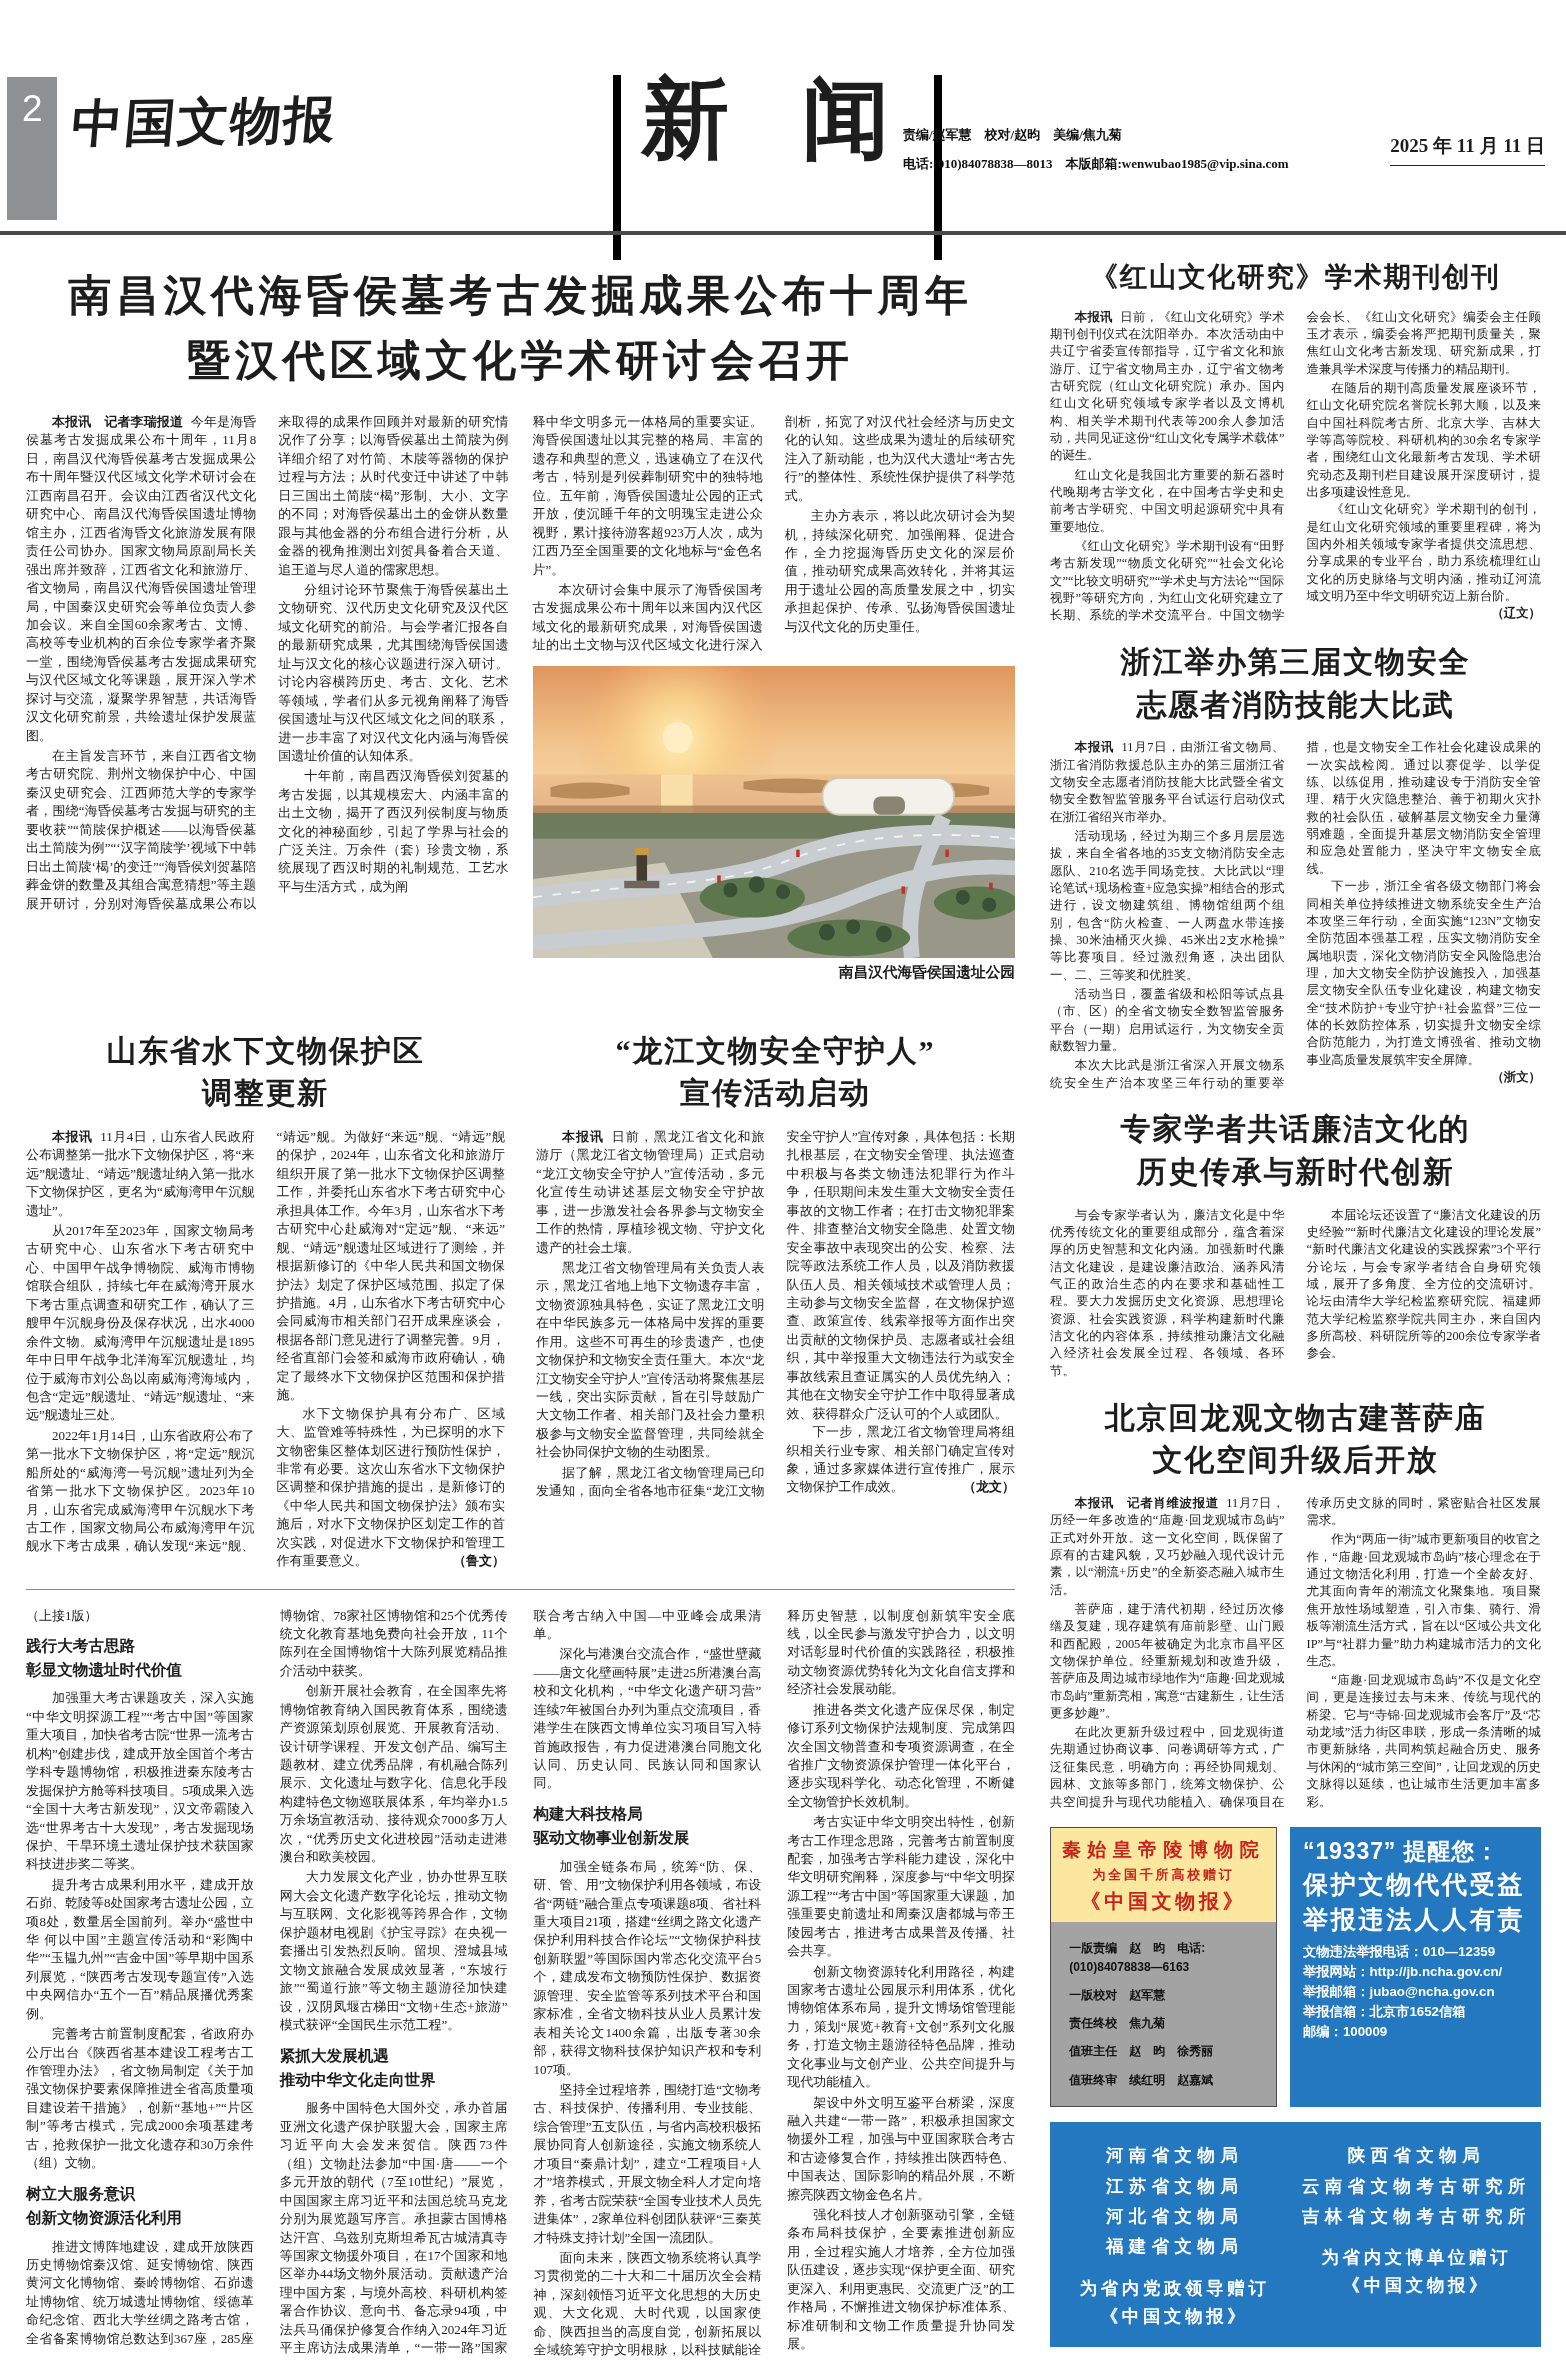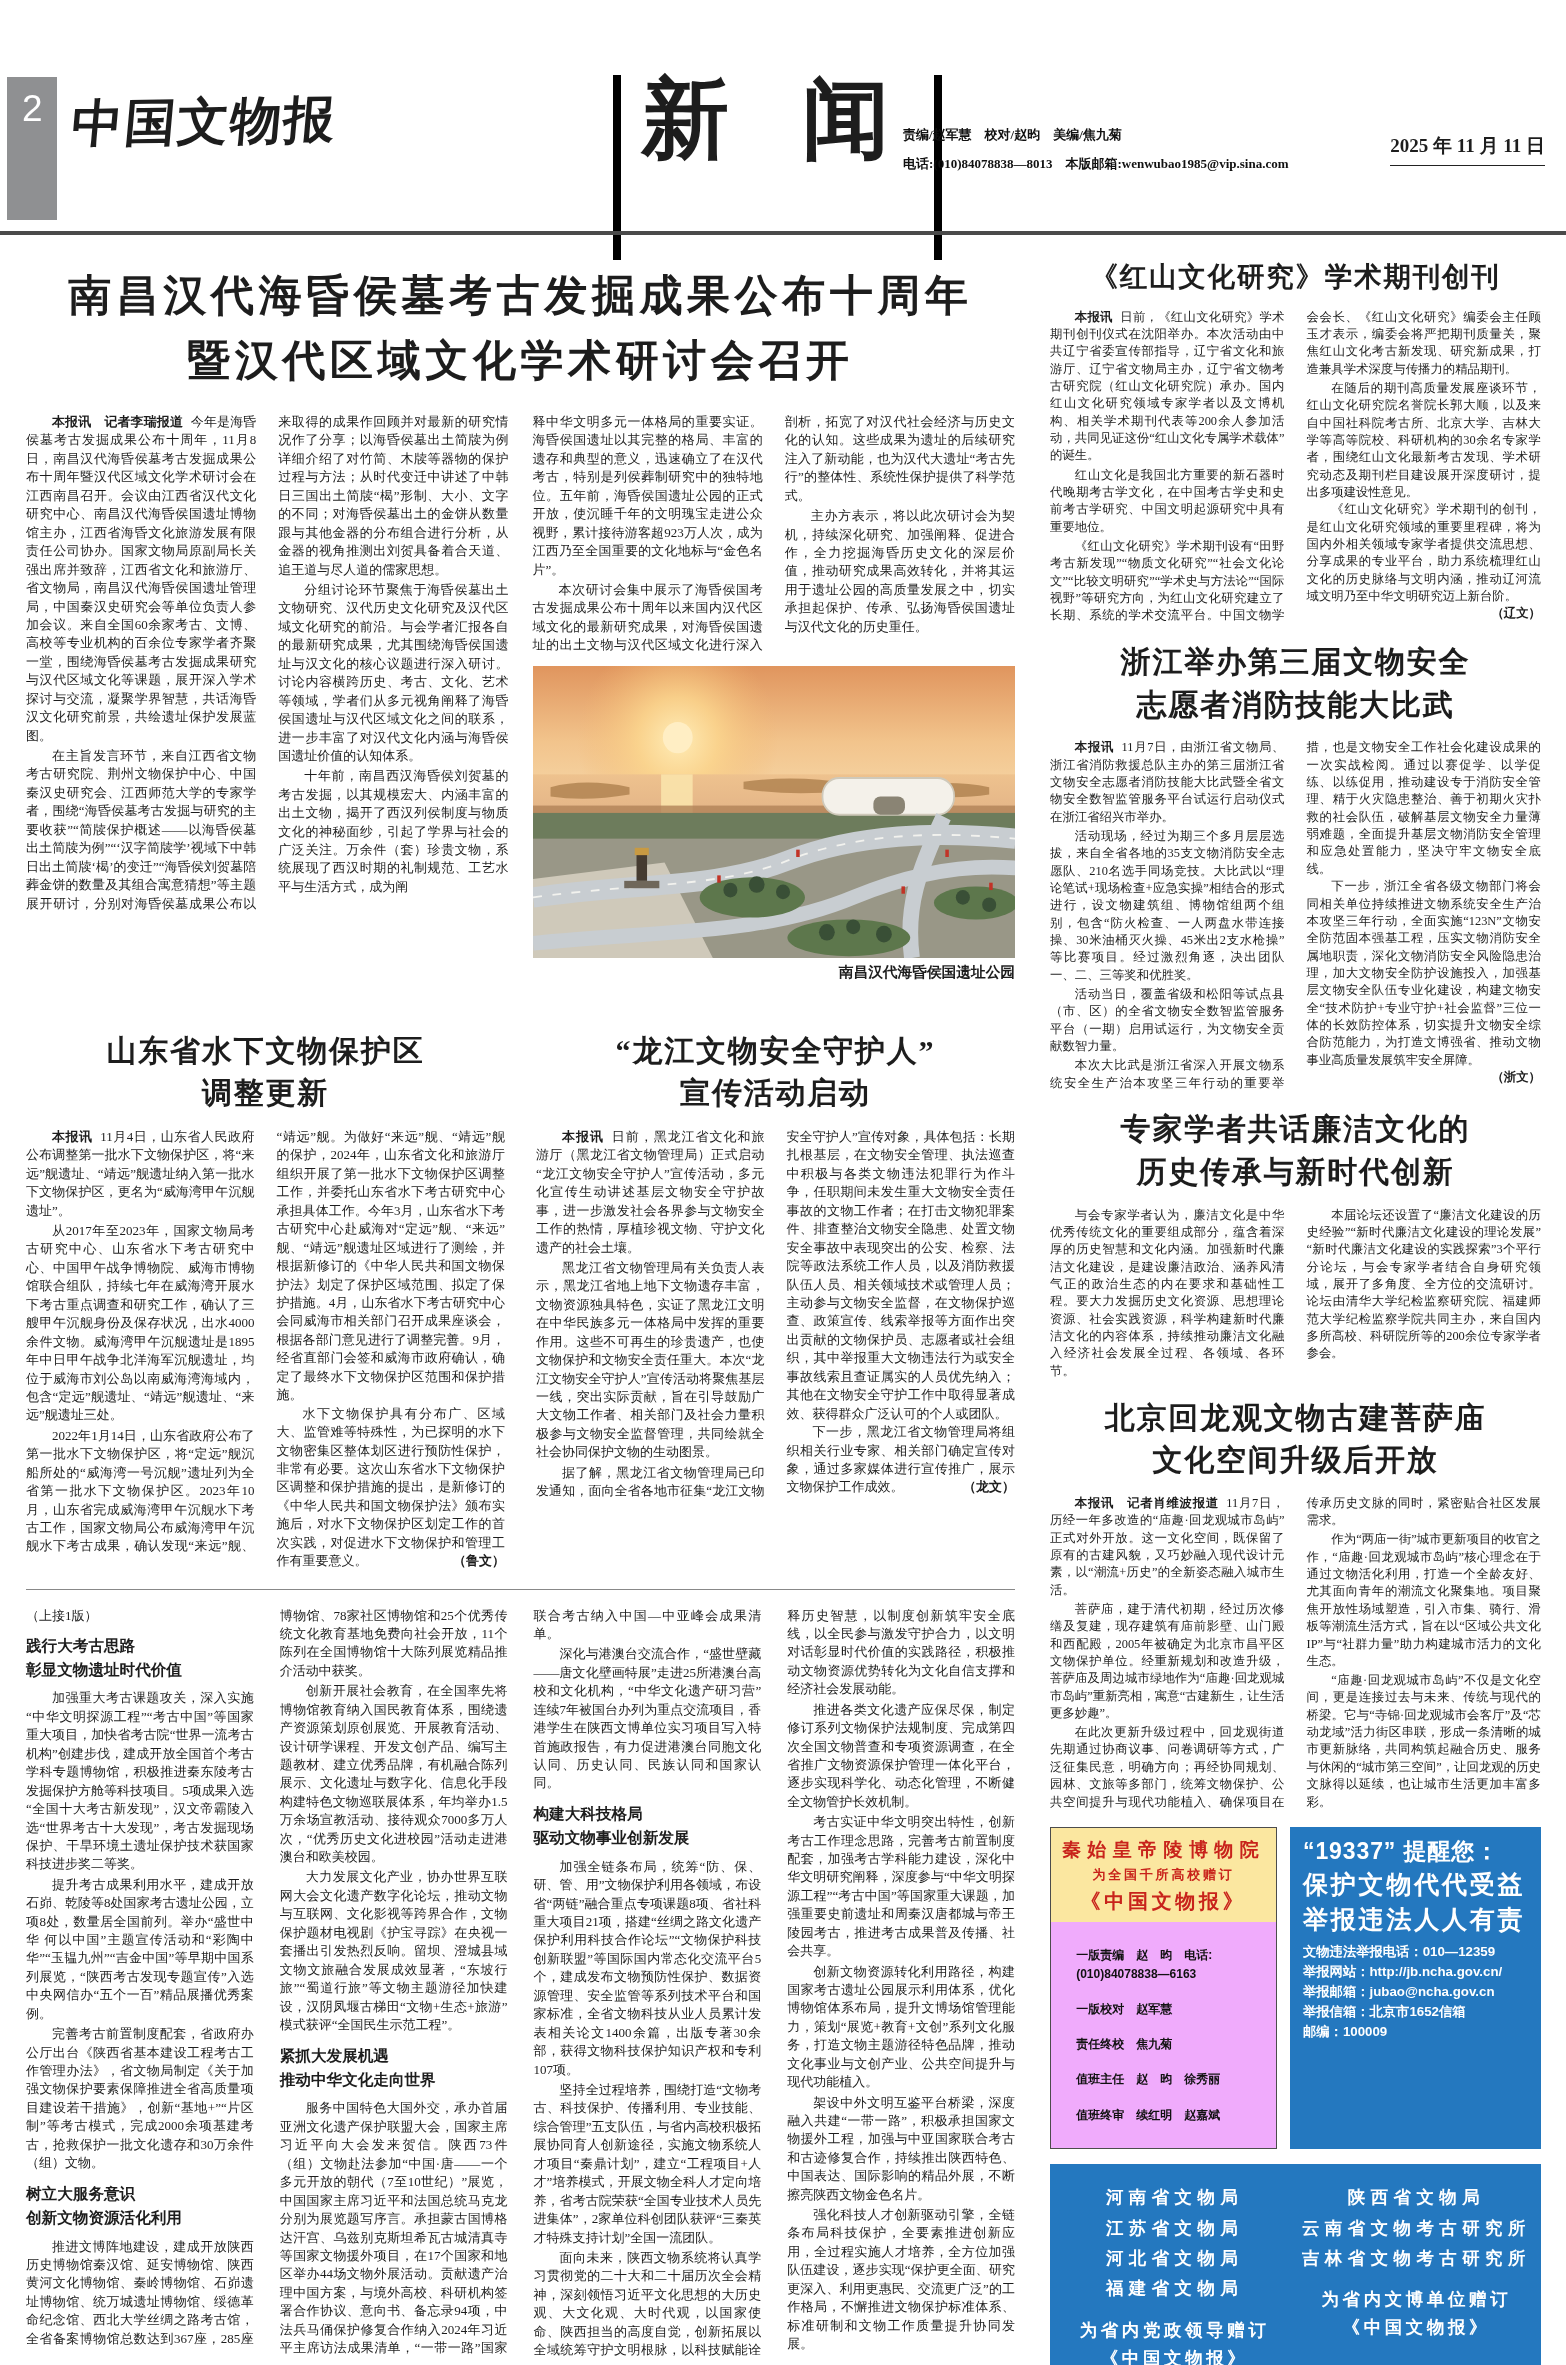--- a/index.html
+++ b/index.html
@@ -49,27 +49,27 @@
   
   .bottom{margin-top:16.5px;}
   .note{font-size:13px;margin:0 0 7.3px;}
   .bottom h3{font-family:"Liberation Sans",sans-serif;font-size:15.6px;line-height:1.55;margin:9.2px 0 7.3px;break-inside:avoid;}
   .bottom h3 span{display:block;}
   
   .col-r .para,.col-r .lead-p{font-size:12.4px;line-height:1.4;}
   .rart{margin-bottom:9.2px;}
   
   .ads-row{display:flex;gap:13px;margin-top:14.7px;font-family:"Liberation Sans",sans-serif;}
-  .qin{flex:1;border:1.8px solid #4c4c4c;background:#f0abfc;display:flex;flex-direction:column;}
+  .qin{flex:1;border:1.8px solid #4c4c4c;background:#a3a3a3;display:flex;flex-direction:column;}
   .qin-top{background:#fbe7a0;text-align:center;padding:9.2px 3.7px 7.3px;color:#c8231b;font-weight:900;}
   .qin-l1{font-size:19px;letter-spacing:6.4px;}
   .qin-l2{font-size:13px;letter-spacing:2.8px;margin-top:3.7px;}
   .qin-l3{font-size:20px;letter-spacing:3.7px;margin-top:3.7px;}
   .qin-staff{padding:7.3px 9.2px;font-size:12px;font-weight:700;line-height:1.6;color:#111;}
-  .qin-staff p{margin:16px;text-indent:0;}
+  .qin-staff p{margin:9px;text-indent:0;}
   .b12359{flex:1;background:#2478bf;color:#fff;padding:9.2px 13px;font-weight:900;}
   .b12359 .t1{font-size:23px;letter-spacing:0.9px;}
   .b12359 .t2{font-size:25px;letter-spacing:2.8px;margin-top:1.8px;}
   .b12359 .det{font-size:13.3px;line-height:1.5;margin-top:5.5px;font-weight:700;}
   .b12359 .det p{margin:0;text-indent:0;}
   .bluebox{margin-top:14.7px;background:#2478bf;color:#fff;display:flex;text-align:center;
            padding:18.3px 3.7px 16.5px;font-family:"Liberation Sans",sans-serif;font-weight:900;}
   .bluebox .bb{flex:1;min-width:0;}
   .bb .adline{font-size:17.4px;letter-spacing:5.5px;line-height:1.75;margin:0;text-indent:0;}
   .bb .bnote{margin-top:13px;font-size:17.4px;letter-spacing:3.7px;line-height:1.6;}

